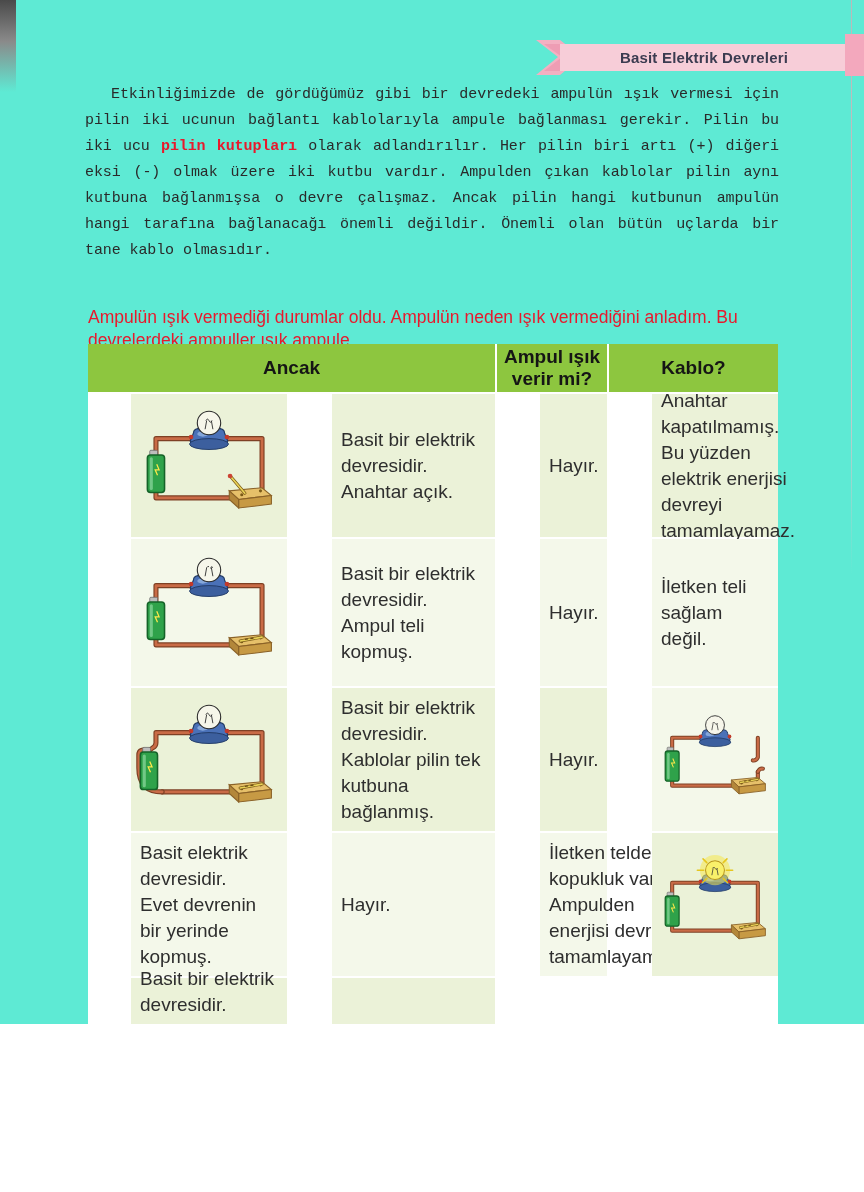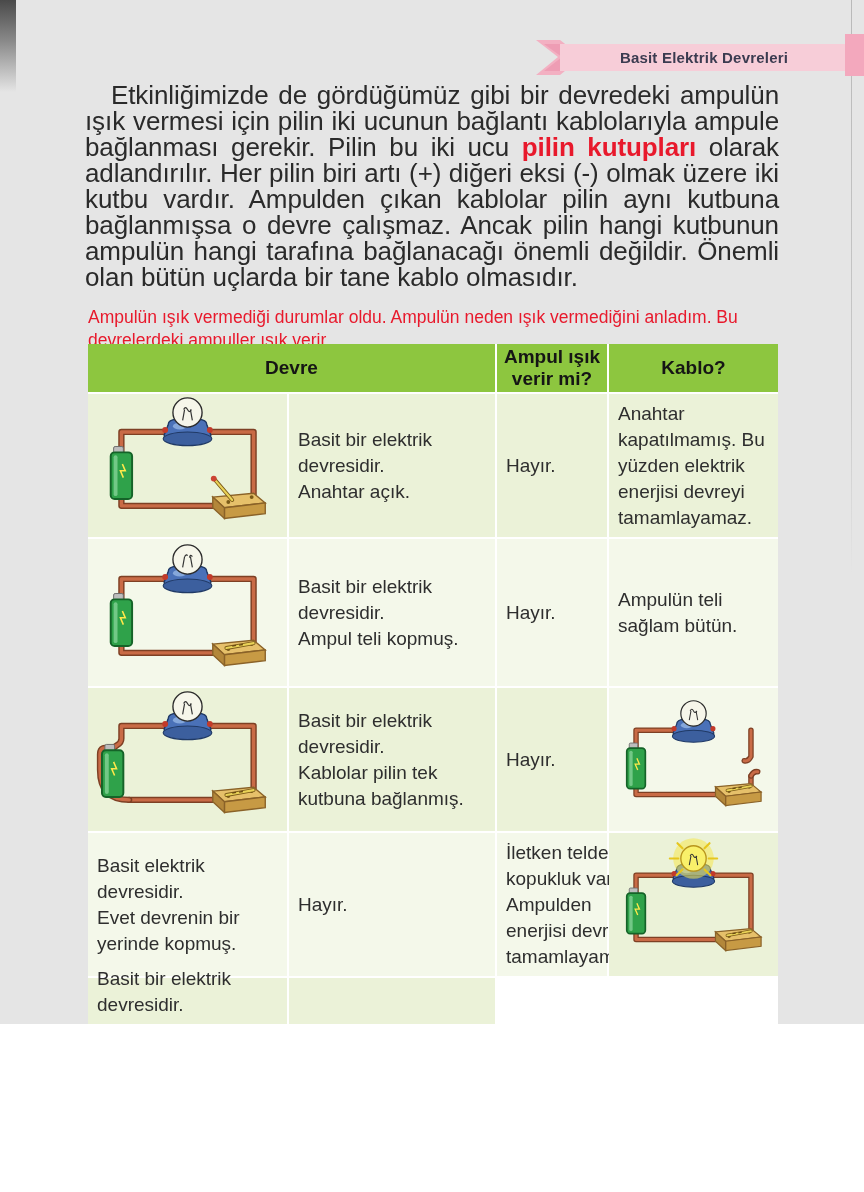--- a/index.html
+++ b/index.html
@@ -1,52 +1,52 @@
 <!DOCTYPE html>
 <html><head>
 <meta charset="utf-8">
 <style>
   html,body{margin:0;padding:0;background:#ffffff;}
-  .page{position:relative;width:864px;height:1024px;background:#e5e5e5;overflow:hidden;
+  .page{position:relative;width:864px;height:1024px;background:#5eead4;overflow:hidden;
         font-family:"Liberation Sans",sans-serif;color:#262626;}
 
   
   .corner-shadow{position:absolute;left:0;top:0;width:16px;height:92px;
     background:linear-gradient(180deg,#4a4a4a 0%,#8a8a8a 45%,rgba(160,160,160,0) 100%);}
   .edge-line{position:absolute;left:851px;top:0;width:1px;height:575px;
     background:linear-gradient(180deg,#b9b9b9 0%,#c8c8c8 70%,rgba(200,200,200,0) 100%);}
   .smudge-mark{position:absolute;left:0px;top:1076px;width:7px;height:22px;
     background:#9a9a9a;opacity:.55;border-radius:0 4px 4px 0;filter:blur(1px);}
 
   
   .banner-bar{position:absolute;left:560px;top:44px;width:288px;height:27px;
     background:#f7cdd8;display:flex;align-items:center;justify-content:center;}
   .banner-title{font-size:15px;font-weight:bold;color:#3b3b50;letter-spacing:.2px;}
   .banner-arrow{position:absolute;left:536px;top:40px;width:46px;height:35px;}
   .banner-tab{position:absolute;left:845px;top:34px;width:19px;height:42px;background:#f3a8bd;}
 
   
   .para{position:absolute;left:85px;width:694px;text-align:justify;
-    font-size:26px;line-height:26px;color:#2a2a2a;margin:0;letter-spacing:-0.1px;}
+    font-size:15px;line-height:26px;color:#2a2a2a;margin:0;letter-spacing:-0.1px;font-family:Liberation Mono, monospace;}
   .para-indent{display:inline-block;width:26px;}
   .p1{top:82px;}
   .p2{top:234px;}
   .hl-red{color:#e8192c;font-weight:bold;}
   .note{position:absolute;left:88px;top:306px;width:692px;margin:0;
     font-size:17.5px;line-height:23px;color:#e8192c;text-align:left;}
 
   
   .ctable{position:absolute;left:88px;top:344px;width:690px;display:grid;
     grid-template-columns:199px 206px 110px 169px;
     grid-template-rows:48px 143px 147px 143px 143px 158px;
     gap:2px;background:#ffffff;}
   .th{background:#8dc63f;color:#151515;font-weight:bold;font-size:19px;line-height:22px;
     display:flex;align-items:center;justify-content:center;text-align:center;}
   .th-devre{grid-column:1/3;}
-  .cell{display:flex;align-items:center;font-size:19px;line-height:26px;color:#2e2e2e;}
+  .cell{display:flex;align-items:center;font-size:19px;line-height:26px;color:#2e2e2e;margin-left:43px;}
   .cell-text{padding:6px 8px 6px 9px;white-space:pre-line;}
   .odd{background:#ebf2d8;}
   .even{background:#f4f8ea;}
   .circuit-cell{justify-content:center;}
   .circuit-cell svg{display:block;}
 
   
   .footer-line{position:absolute;left:85px;top:1147px;width:706px;height:3px;background:#f0cbd6;}
   .page-badge{position:absolute;left:408px;top:1160px;width:50px;height:32px;
     background:#f2c2cf;border-radius:25px 25px 0 0;display:flex;align-items:flex-end;justify-content:center;}
@@ -66,24 +66,24 @@
     <polygon points="8,4 24,4 41,17 24,31 8,31 26,17" fill="#ee9db4"></polygon>
   </svg>
   <div class="banner-bar">
     <span class="banner-title">Basit Elektrik Devreleri</span>
   </div>
   <div class="banner-tab"></div>
 
   <p class="para p1"><span class="para-indent"></span><span>Etkinliğimizde de gördüğümüz gibi bir devredeki ampulün ışık vermesi için pilin iki ucunun bağlantı kablolarıyla ampule bağlanması gerekir. Pilin bu iki ucu </span><span class="hl-red">pilin kutupları</span><span> olarak adlandırılır. Her pilin biri artı (+) diğeri eksi (-) olmak üzere iki kutbu vardır. Ampulden çıkan kablolar pilin aynı kutbuna bağlanmışsa o devre çalışmaz. Ancak pilin hangi kutbunun ampulün hangi tarafına bağlanacağı önemli değildir. Önemli olan bütün uçlarda bir tane kablo olmasıdır.</span></p>
 
 
-  <p class="note">Ampulün ışık vermediği durumlar oldu. Ampulün neden ışık vermediğini anladım. Bu devrelerdeki ampuller ışık verir.</p>
+  <p class="note">Ampulün ışık vermediği durumlar oldu. Ampulün neden ışık vermediğini anladım. Bu devrelerdeki ampuller ışık ampule.</p>
 
   <div class="ctable">
-    <div class="th th-devre">Devre</div>
+    <div class="th th-devre">Ancak</div>
     <div class="th">Ampul ışık verir mi?</div>
     <div class="th">Kablo?</div>
 
     <div class="cell odd circuit-cell">
       <svg width="197" height="139" viewBox="0 0 200 143">
           <path d="M32,37 L168,37 L168,113 L32,113 Z" fill="none" stroke="#7e4024" stroke-width="6.5" stroke-linecap="round" stroke-linejoin="round"></path>
           <path d="M32,37 L168,37 L168,113 L32,113 Z" fill="none" stroke="#c96b46" stroke-width="3.5" stroke-linecap="round" stroke-linejoin="round"></path>
           <rect x="24" y="52" width="10" height="7" rx="1.5" fill="#bdbdbd" stroke="#6a6a6a" stroke-width="1"></rect>
           <rect x="21" y="58" width="22" height="48" rx="4" fill="#2fa24a" stroke="#156328" stroke-width="2"></rect>
           <rect x="24" y="61" width="4" height="42" rx="2" fill="#8fd9a0" opacity="0.7"></rect>
@@ -145,21 +145,21 @@
         </svg>
     </div>
     <div class="cell even">
         <div class="cell-text">Basit bir elektrik devresidir.
 Ampul teli kopmuş.</div>
       </div>
     <div class="cell even">
         <div class="cell-text">Hayır.</div>
       </div>
     <div class="cell even">
-        <div class="cell-text">Ampulün teli sağlam bütün.</div>
+        <div class="cell-text">İletken teli sağlam değil.</div>
       </div>
 
     <div class="cell odd circuit-cell">
       <svg width="197" height="139" viewBox="0 0 200 143">
           <path d="M100,37 L168,37 L168,113 L40,113" fill="none" stroke="#7e4024" stroke-width="6.5" stroke-linecap="round" stroke-linejoin="round"></path>
           <path d="M100,37 L168,37 L168,113 L40,113" fill="none" stroke="#c96b46" stroke-width="3.5" stroke-linecap="round" stroke-linejoin="round"></path>
           <path d="M86,37 L32,37 L32,50 C32,58 25,55 23,62" fill="none" stroke="#7e4024" stroke-width="6.5" stroke-linecap="round" stroke-linejoin="round"></path>
           <path d="M86,37 L32,37 L32,50 C32,58 25,55 23,62" fill="none" stroke="#c96b46" stroke-width="3.5" stroke-linecap="round" stroke-linejoin="round"></path>
           <path d="M40,113 C28,113 10,110 10,82 L10,66 C10,59 16,58 18,62" fill="none" stroke="#7e4024" stroke-width="6.5" stroke-linecap="round" stroke-linejoin="round"></path>
           <path d="M40,113 C28,113 10,110 10,82 L10,66 C10,59 16,58 18,62" fill="none" stroke="#c96b46" stroke-width="3.5" stroke-linecap="round" stroke-linejoin="round"></path>

